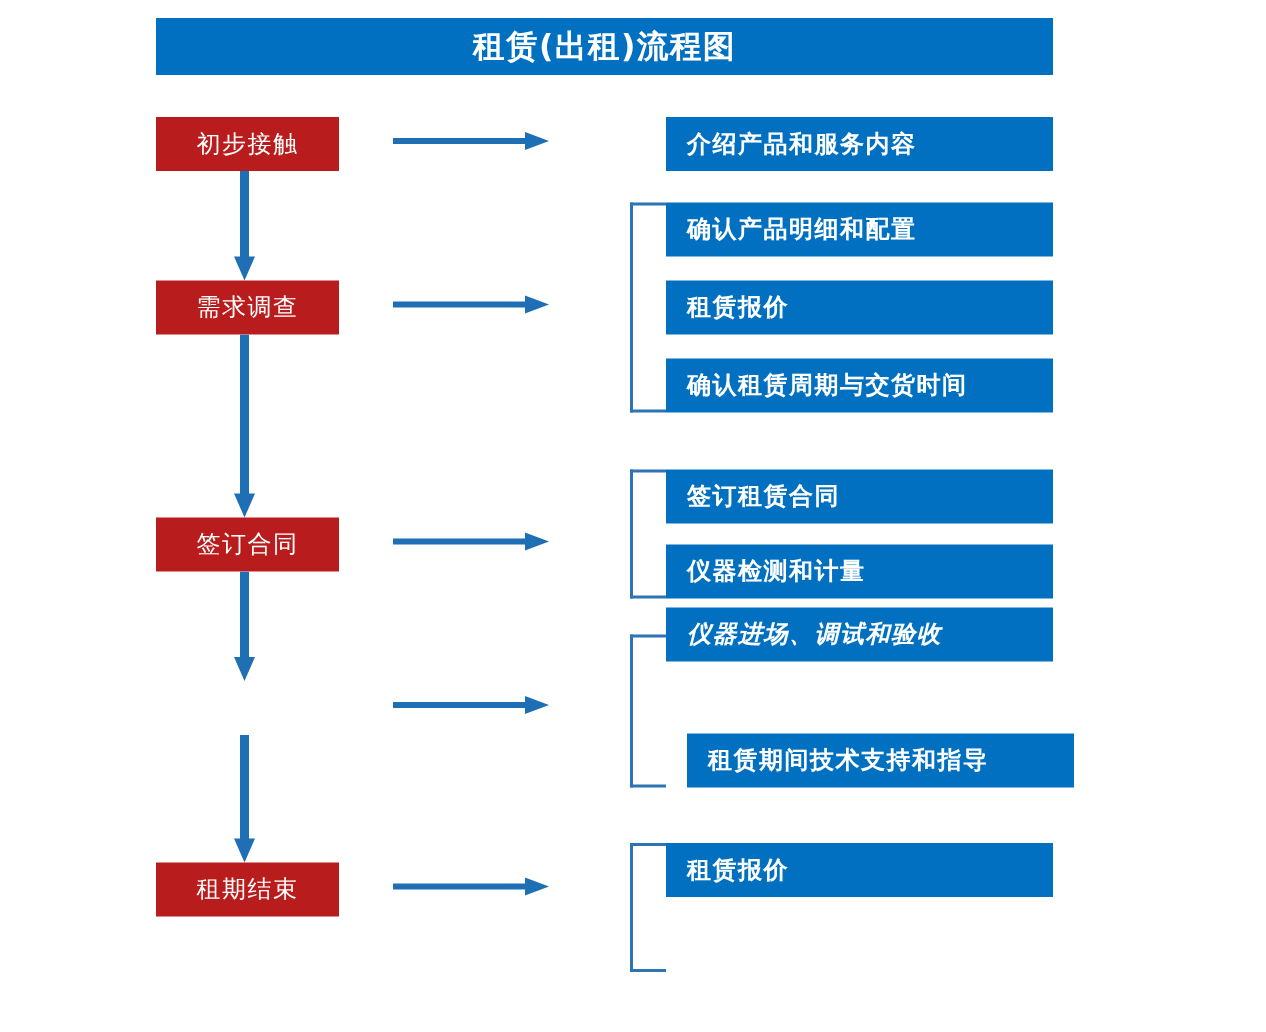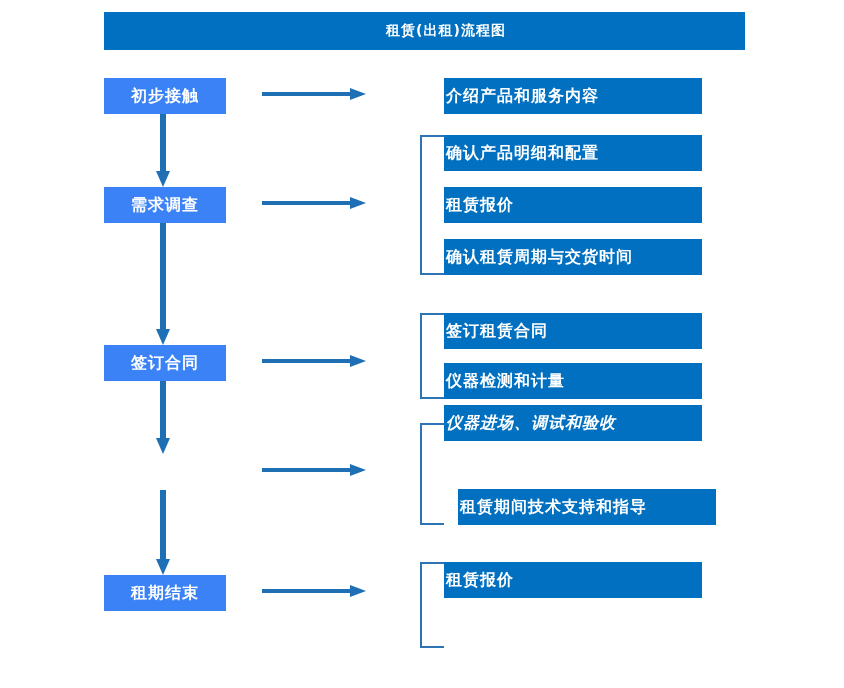--- a/index.html
+++ b/index.html
@@ -26,55 +26,54 @@
     position: absolute;
     left: 104px;
     top: 12px;
     width: 598px;
     height: 38px;
     background: #0170C0;
     color: #ffffff;
     display: flex;
     align-items: center;
     justify-content: center;
-    font-size: 14px;
+    font-size: 21px;
     font-weight: bold;
     letter-spacing: 1px;
-    padding-left: 43px;
   }
 
   
   .stage-box {
     position: absolute;
     left: 104px;
     width: 122px;
     height: 36px;
-    background: #3b82f6;
+    background: #b91c1c;
     color: #ffffff;
     display: flex;
     align-items: center;
     justify-content: center;
     font-size: 16px;
-    font-weight: bold;
+    font-weight: normal;
     letter-spacing: 1px;
   }
 
   
   .detail-box {
     position: absolute;
     left: 444px;
     width: 258px;
     height: 36px;
     background: #0170C0;
     color: #ffffff;
     display: flex;
     align-items: center;
     font-size: 16px;
     font-weight: bold;
-    padding-left: 2px;
+    padding-left: 14px;
     box-sizing: border-box;
     letter-spacing: 1px;
   }
 
   
   .h-arrow {
     position: absolute;
     height: 14px;
     pointer-events: none;
   }

